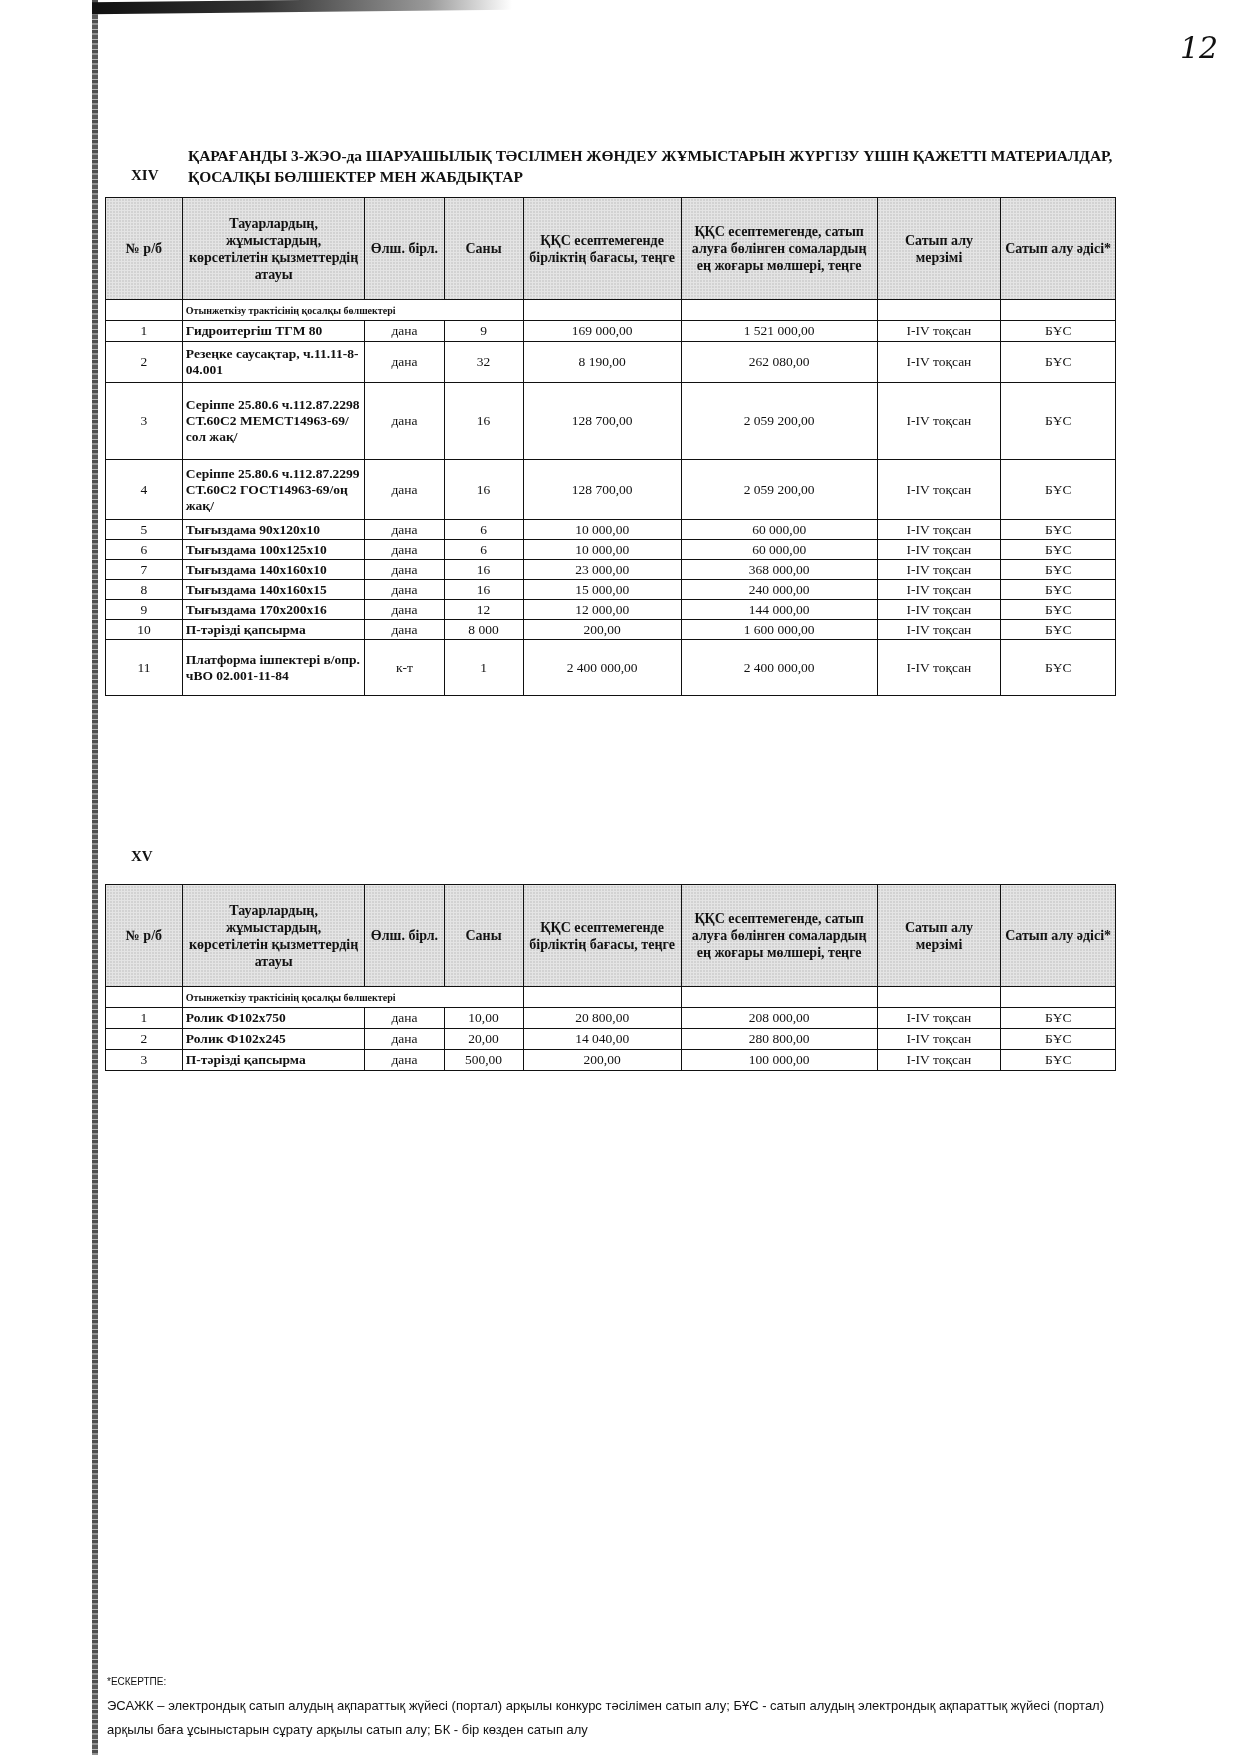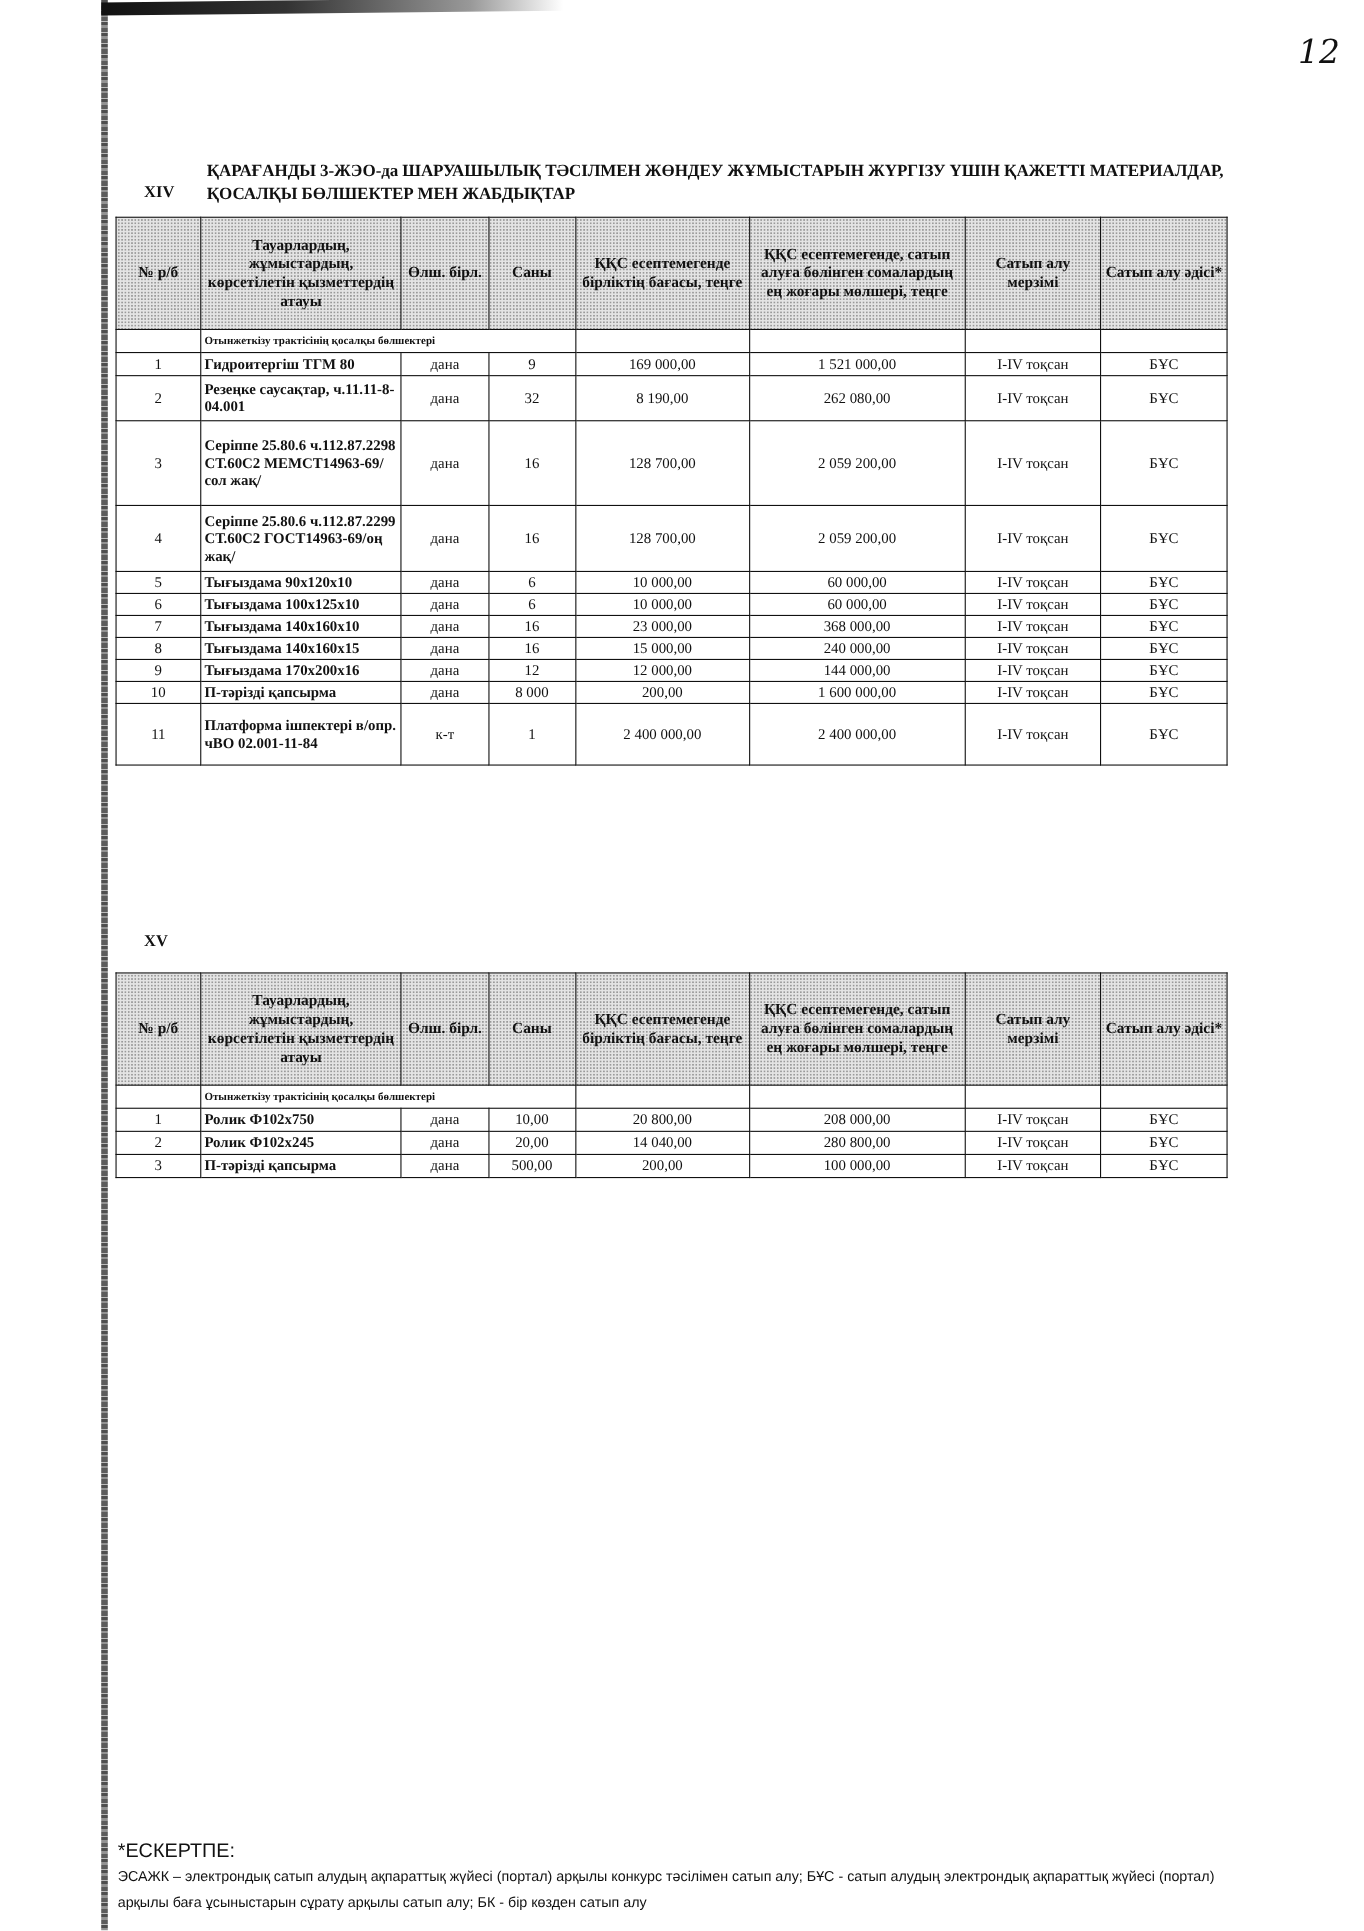--- a/index.html
+++ b/index.html
@@ -44,21 +44,21 @@
     background-size: 3px 3px;
   }
   td.c { text-align: center; }
   td.r { text-align: center; }
   td.name { text-align: left; line-height: 16px; font-weight: bold; }
   td.group { font-weight: bold; font-size: 10px; }
   .note {
     position: absolute; left: 107px; top: 1670px; width: 1010px;
     font-family: "Liberation Sans", sans-serif; font-size: 13px; line-height: 24px; color: #111;
   }
-  .note .head { font-size: 18px; }
+  .note .head { font-size: 10px; }
 </style>
 </head>
 <body>
 
 <div class="scan-edge"></div>
 <div class="scan-top"></div>
 
 <div class="page-number">12</div>
 
 <div class="section" style="top:145px;">

